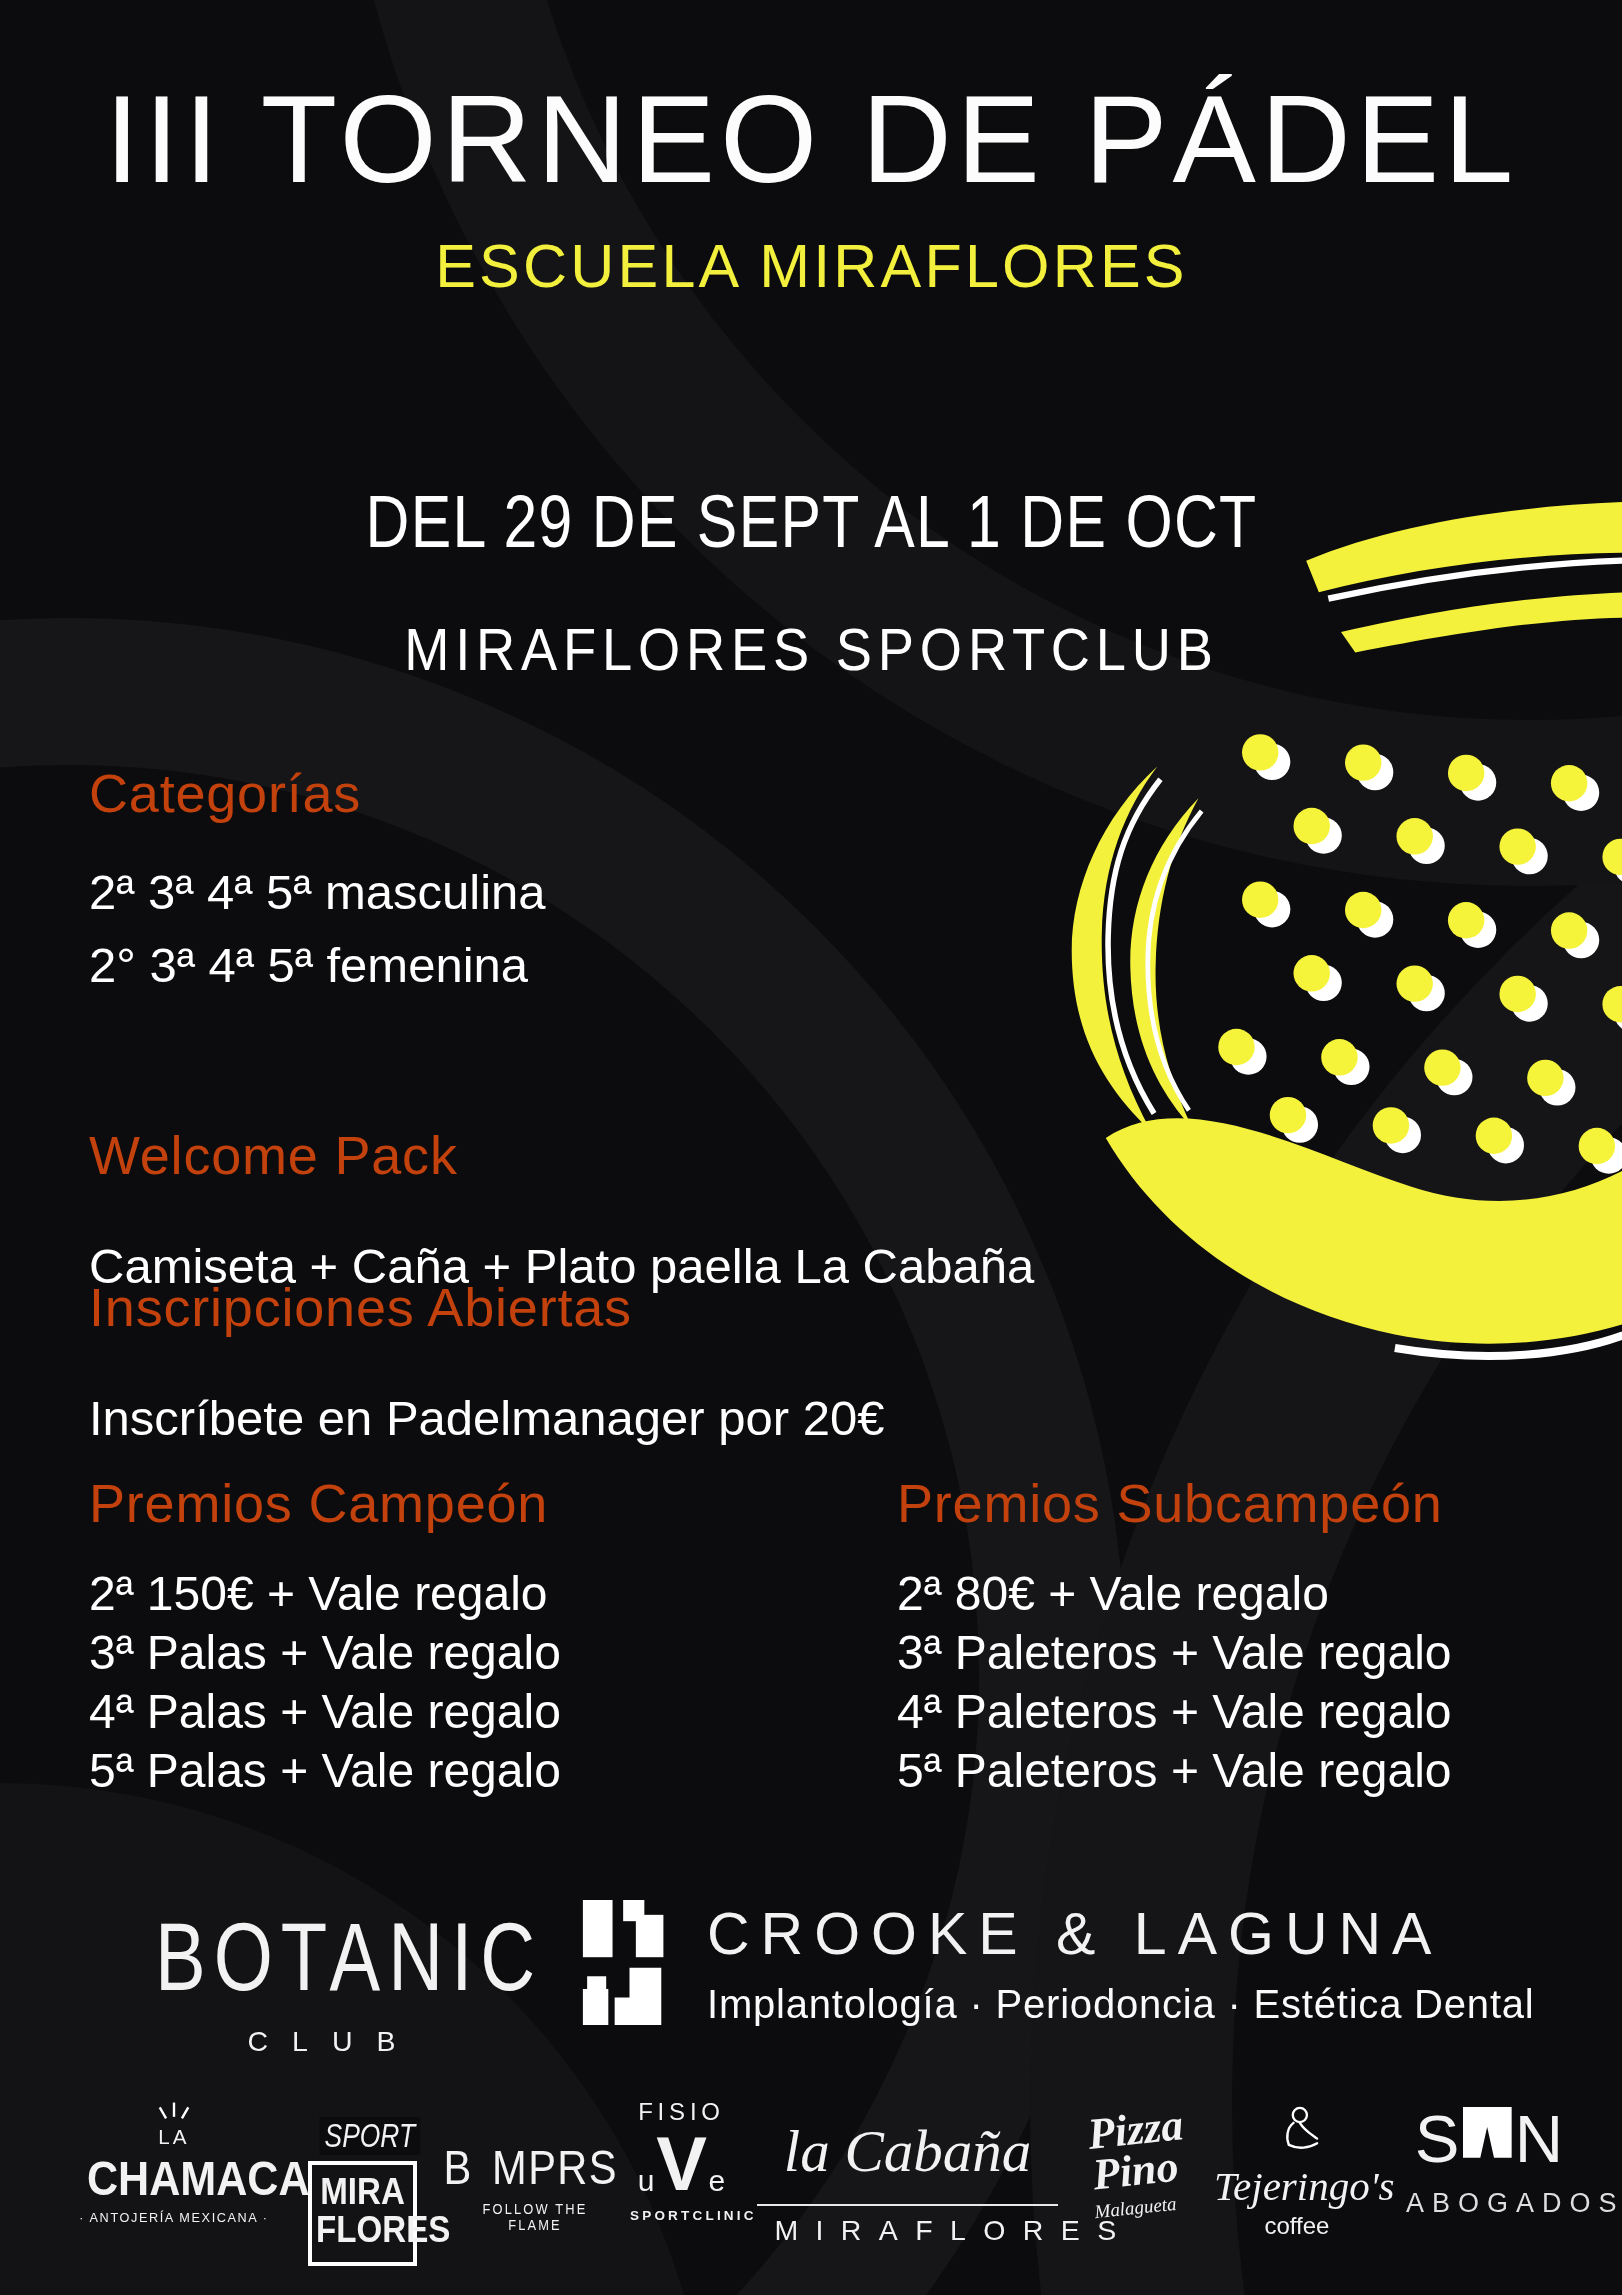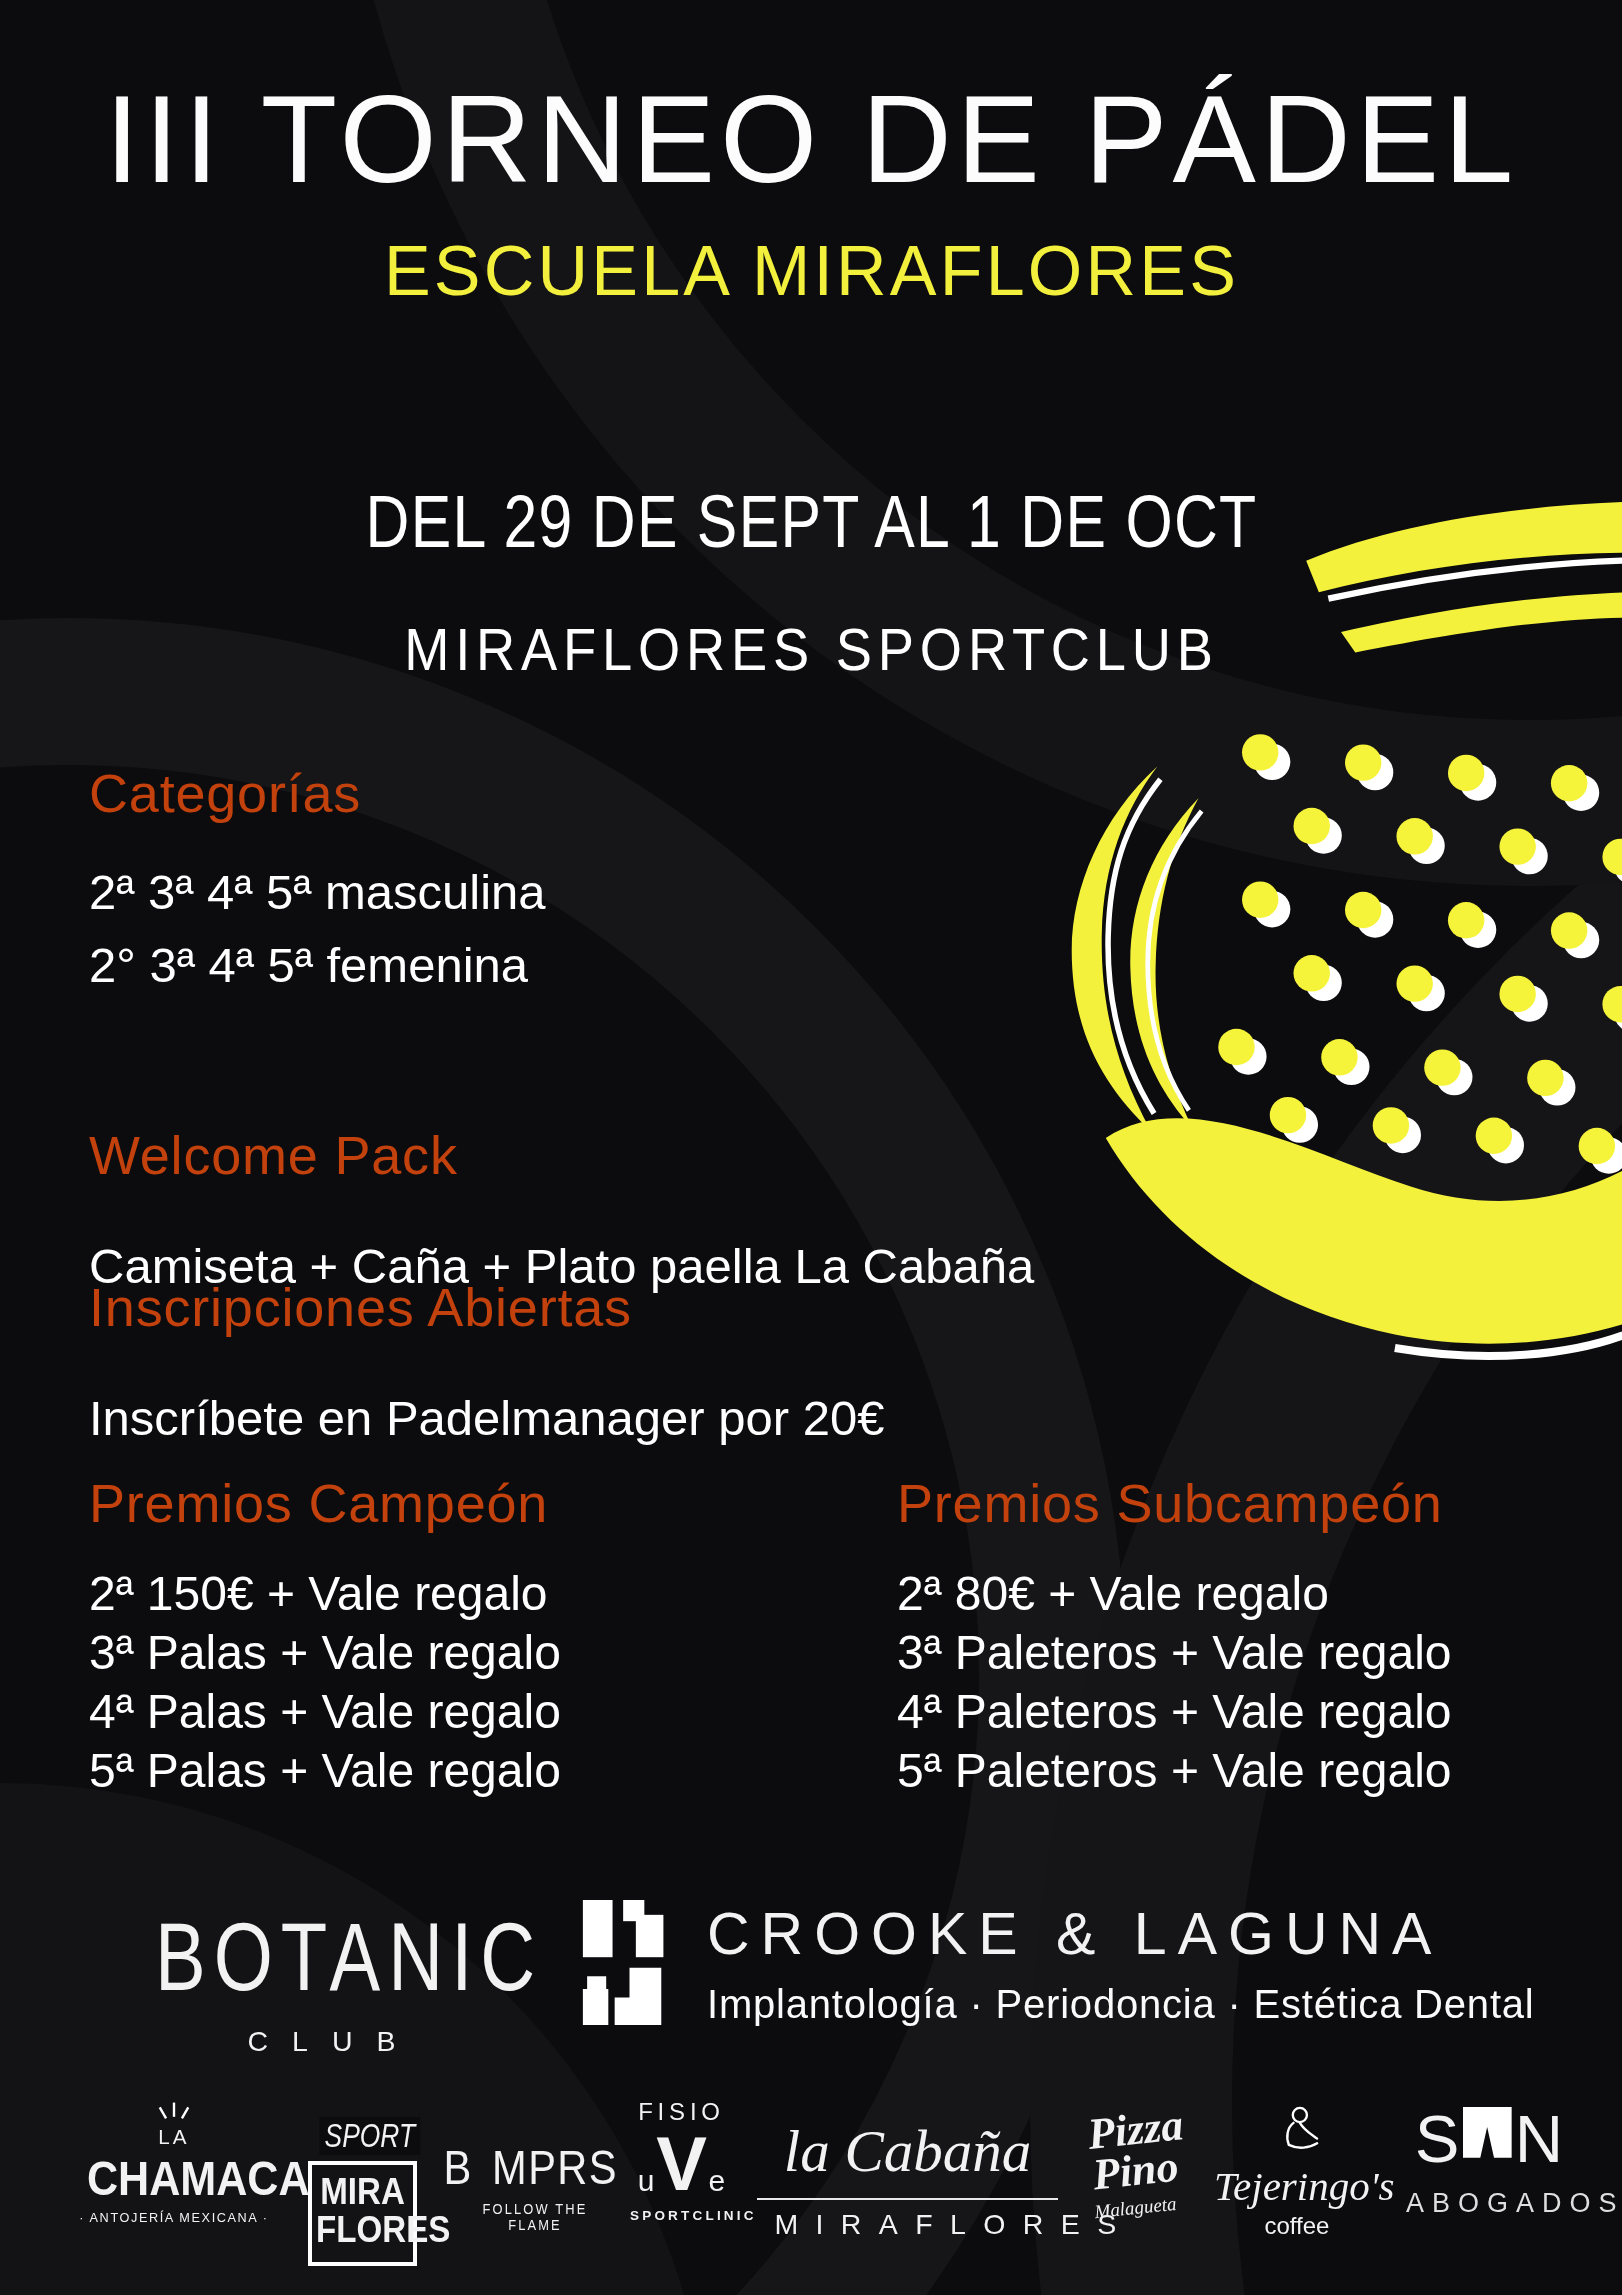--- a/index.html
+++ b/index.html
@@ -14,21 +14,21 @@
   
   .ring{position:absolute;border-radius:50%;pointer-events:none;}
   .ring-a{width:1822px;height:1822px;left:-990px;top:618px;border:147px solid #161619;}
   .ring-b{width:2853px;height:2853px;left:1030px;top:475px;border:202px solid #151518;}
   .ring-c{width:1426px;height:1426px;left:-713px;top:1783px;background:#131315;}
   .ring-d{width:2060px;height:2060px;left:333px;top:-1506px;border:166px solid #141417;}
 
   
   .hero-line{position:absolute;left:0;right:0;text-align:center;white-space:nowrap;}
   .title{top:67px;font-size:125px;letter-spacing:4.8px;color:#fcfcfc;font-weight:normal;}
-  .subtitle{top:231px;font-size:70px;letter-spacing:3.2px;color:#f2f03c;}
+  .subtitle{top:231px;font-size:61px;letter-spacing:3.2px;color:#f2f03c;}
   .date{top:479px;font-size:74px;letter-spacing:1.6px;transform:scaleX(.82);}
   .venue{top:616px;font-size:59px;letter-spacing:6.3px;transform:scaleX(.92);}
 
   
   .sec{position:absolute;left:89px;}
   .sec h2{margin:0;font-size:54px;font-weight:normal;color:#c2410c;letter-spacing:0.8px;}
   .sec .lines{margin-top:32px;}
   .sec .line{font-size:49px;line-height:73px;color:#fff;white-space:nowrap;}
   .sec-categorias{top:762px;}
   .sec-welcome{top:1124px;}
@@ -64,21 +64,21 @@
   .bvmprs .bv-row{display:flex;align-items:center;justify-content:center;gap:3.2px;}
   .bvmprs .bv-txt{font-size:49px;letter-spacing:1.6px;transform:scaleX(.85);}
   .bvmprs .bv-sub{font-size:14.3px;letter-spacing:2.4px;margin-top:6.3px;transform:scaleX(.9);}
   .fisio{left:630px;top:2098px;width:103px;}
   .fisio .fi-top{font-size:24px;letter-spacing:4.8px;}
   .fisio .fi-mid{display:flex;align-items:flex-end;justify-content:center;gap:1.6px;line-height:1;}
   .fisio .fi-v{font-size:76px;font-weight:bold;}
   .fisio .fi-s{font-size:30px;padding-bottom:6.3px;}
   .fisio .fi-sub{font-size:13.5px;letter-spacing:3.2px;font-weight:bold;margin-top:6px;}
   .cabana{left:757px;top:2117px;width:301px;}
-  .cabana .cb-script{font-family:"Liberation Serif",serif;font-style:italic;font-size:59px;border-bottom:2.4px solid #e8e8e8;padding-bottom:12px;}
+  .cabana .cb-script{font-family:"Liberation Serif",serif;font-style:italic;font-size:59px;border-bottom:2.4px solid #e8e8e8;padding-bottom:18px;}
   .cabana .cb-sub{font-size:28.5px;letter-spacing:17.4px;text-indent:17.4px;margin-top:8px;}
   .pizza{left:1068px;top:2109px;width:135px;}
   .pizza .pz-l{font-family:"Liberation Serif",serif;font-style:italic;font-weight:bold;font-size:44px;line-height:41px;transform:rotate(-6deg);}
   .pizza .pz-sub{font-family:"Liberation Serif",serif;font-style:italic;font-size:19px;margin-top:6.3px;transform:rotate(-6deg);}
   .tejeringos{left:1214px;top:2104px;width:166px;}
   .tejeringos .tj-fig{height:55px;}
   .tejeringos .tj-script{font-family:"Liberation Serif",serif;font-style:italic;font-size:41px;}
   .tejeringos .tj-sub{font-size:24px;margin-top:1.6px;}
   .san{left:1406px;top:2100px;width:166px;}
   .san .sn-row{display:flex;align-items:center;justify-content:center;gap:1.6px;}

